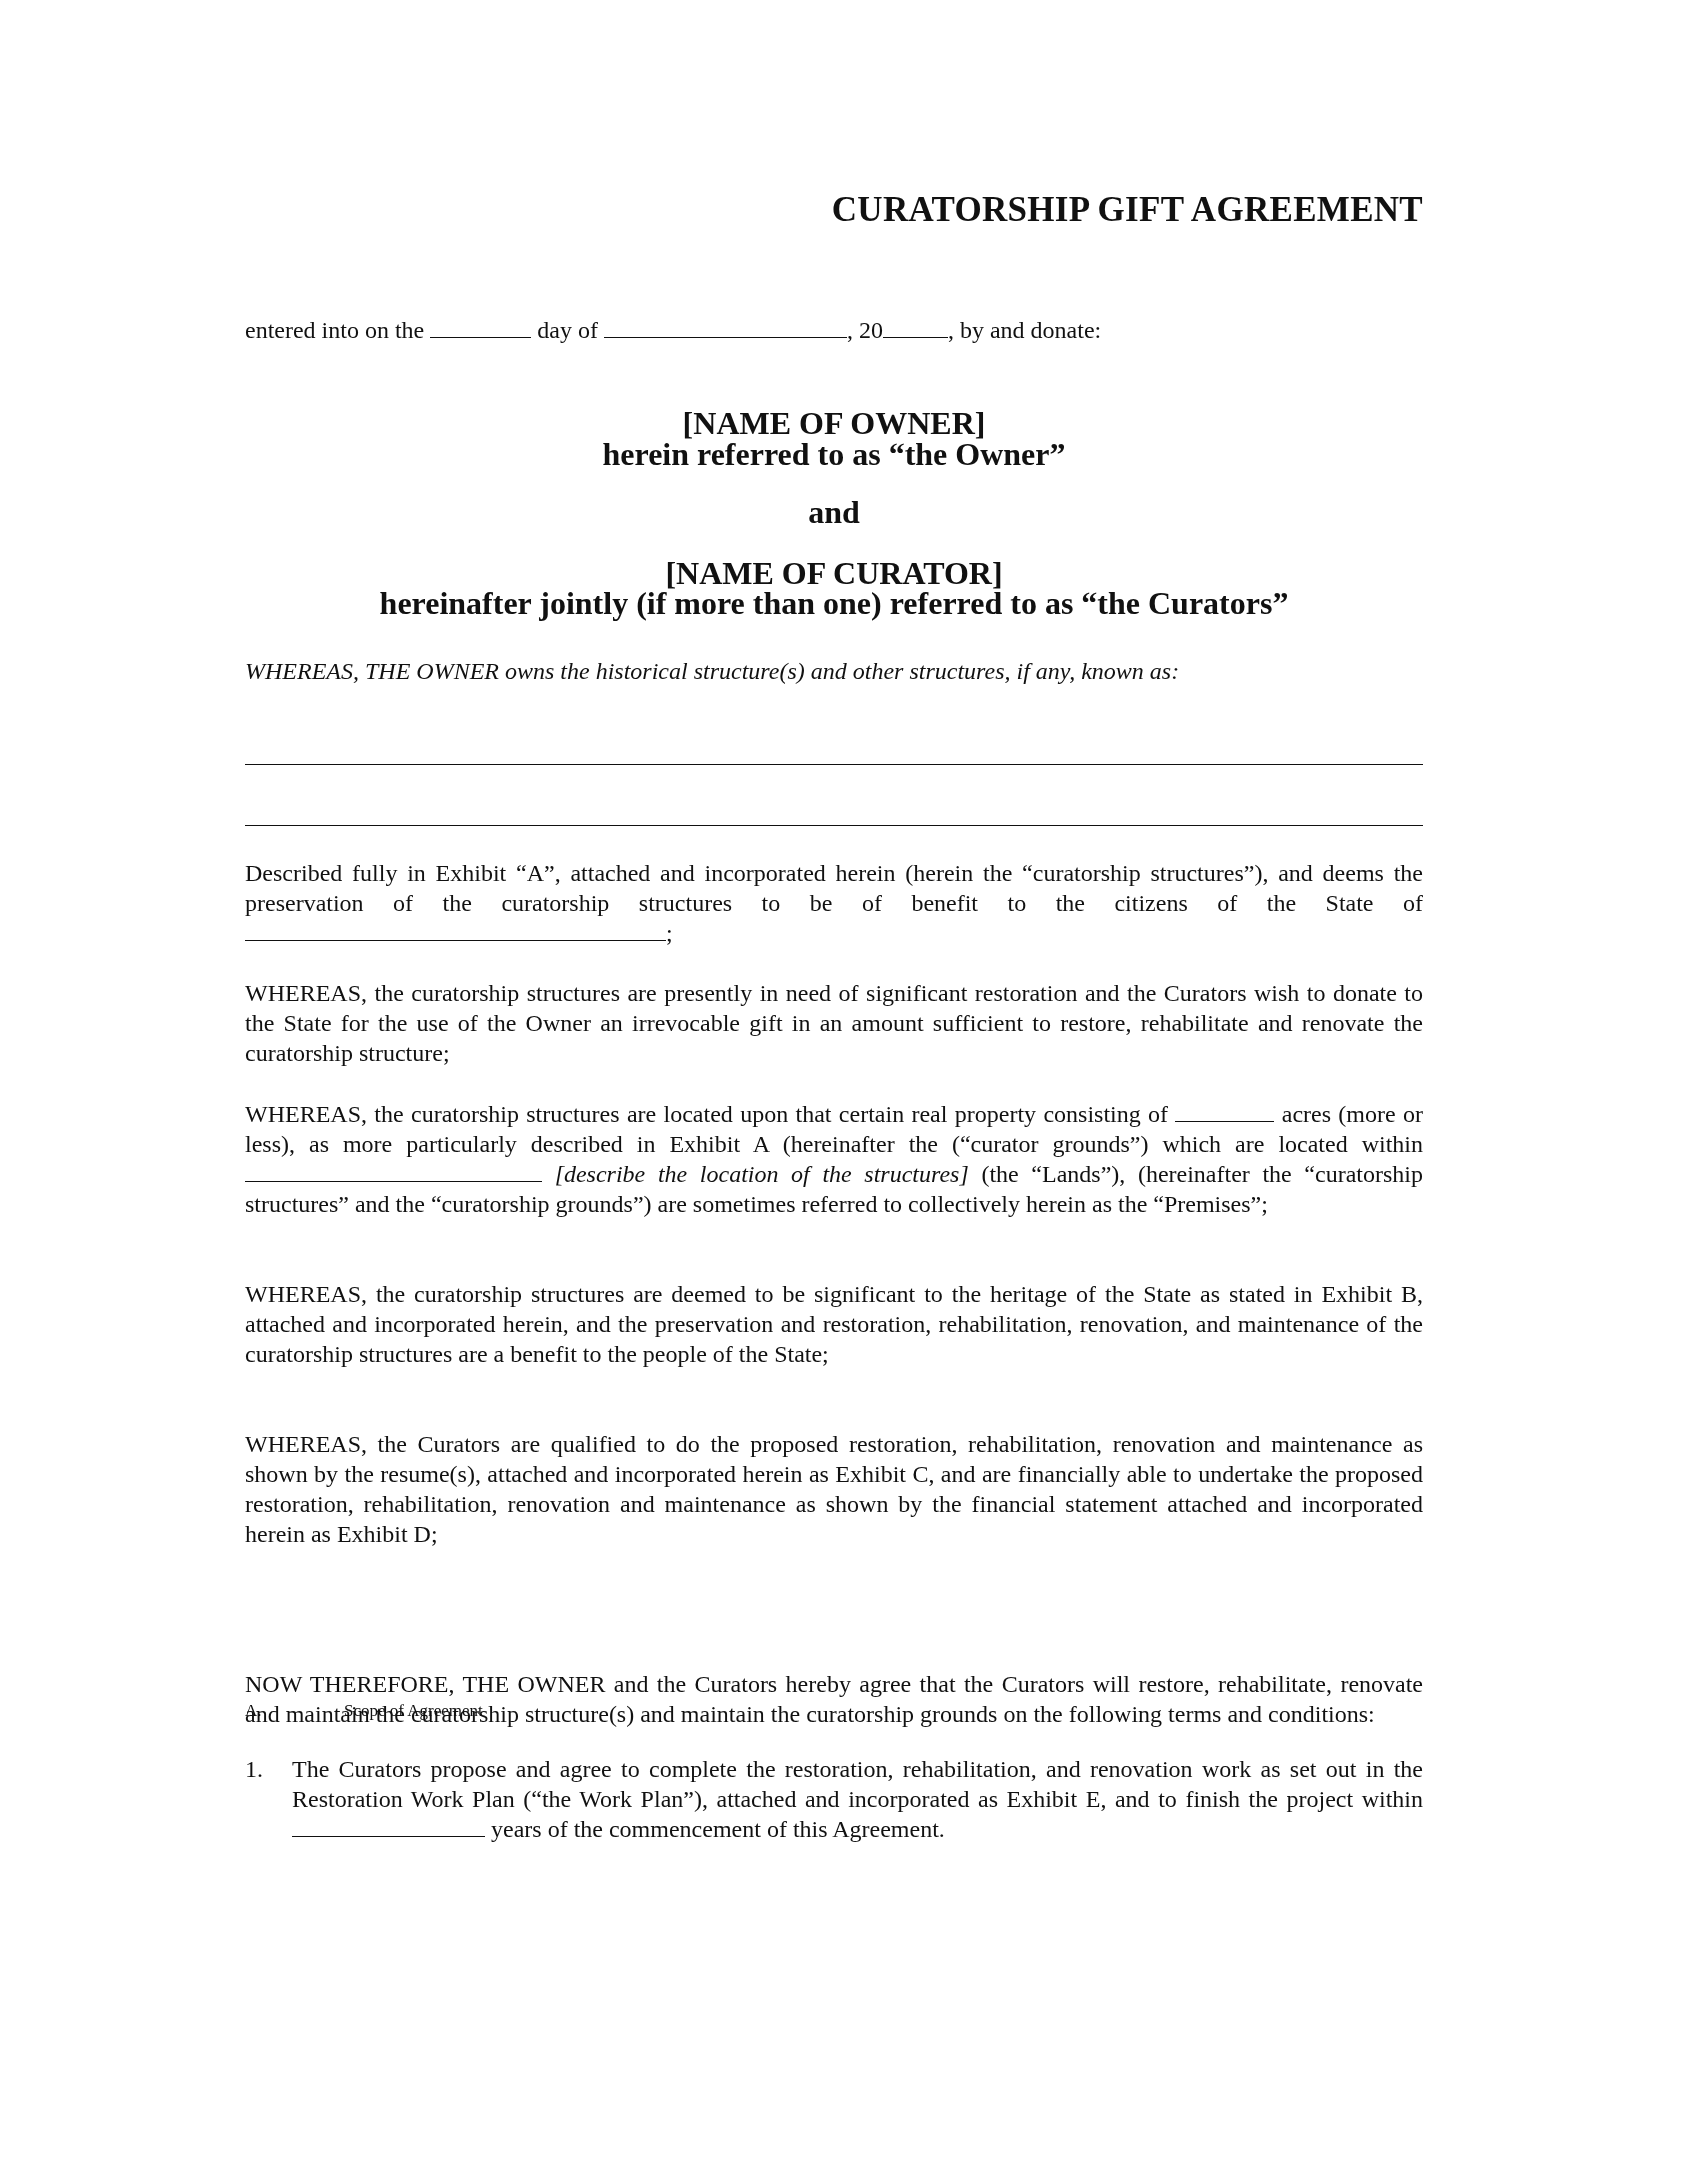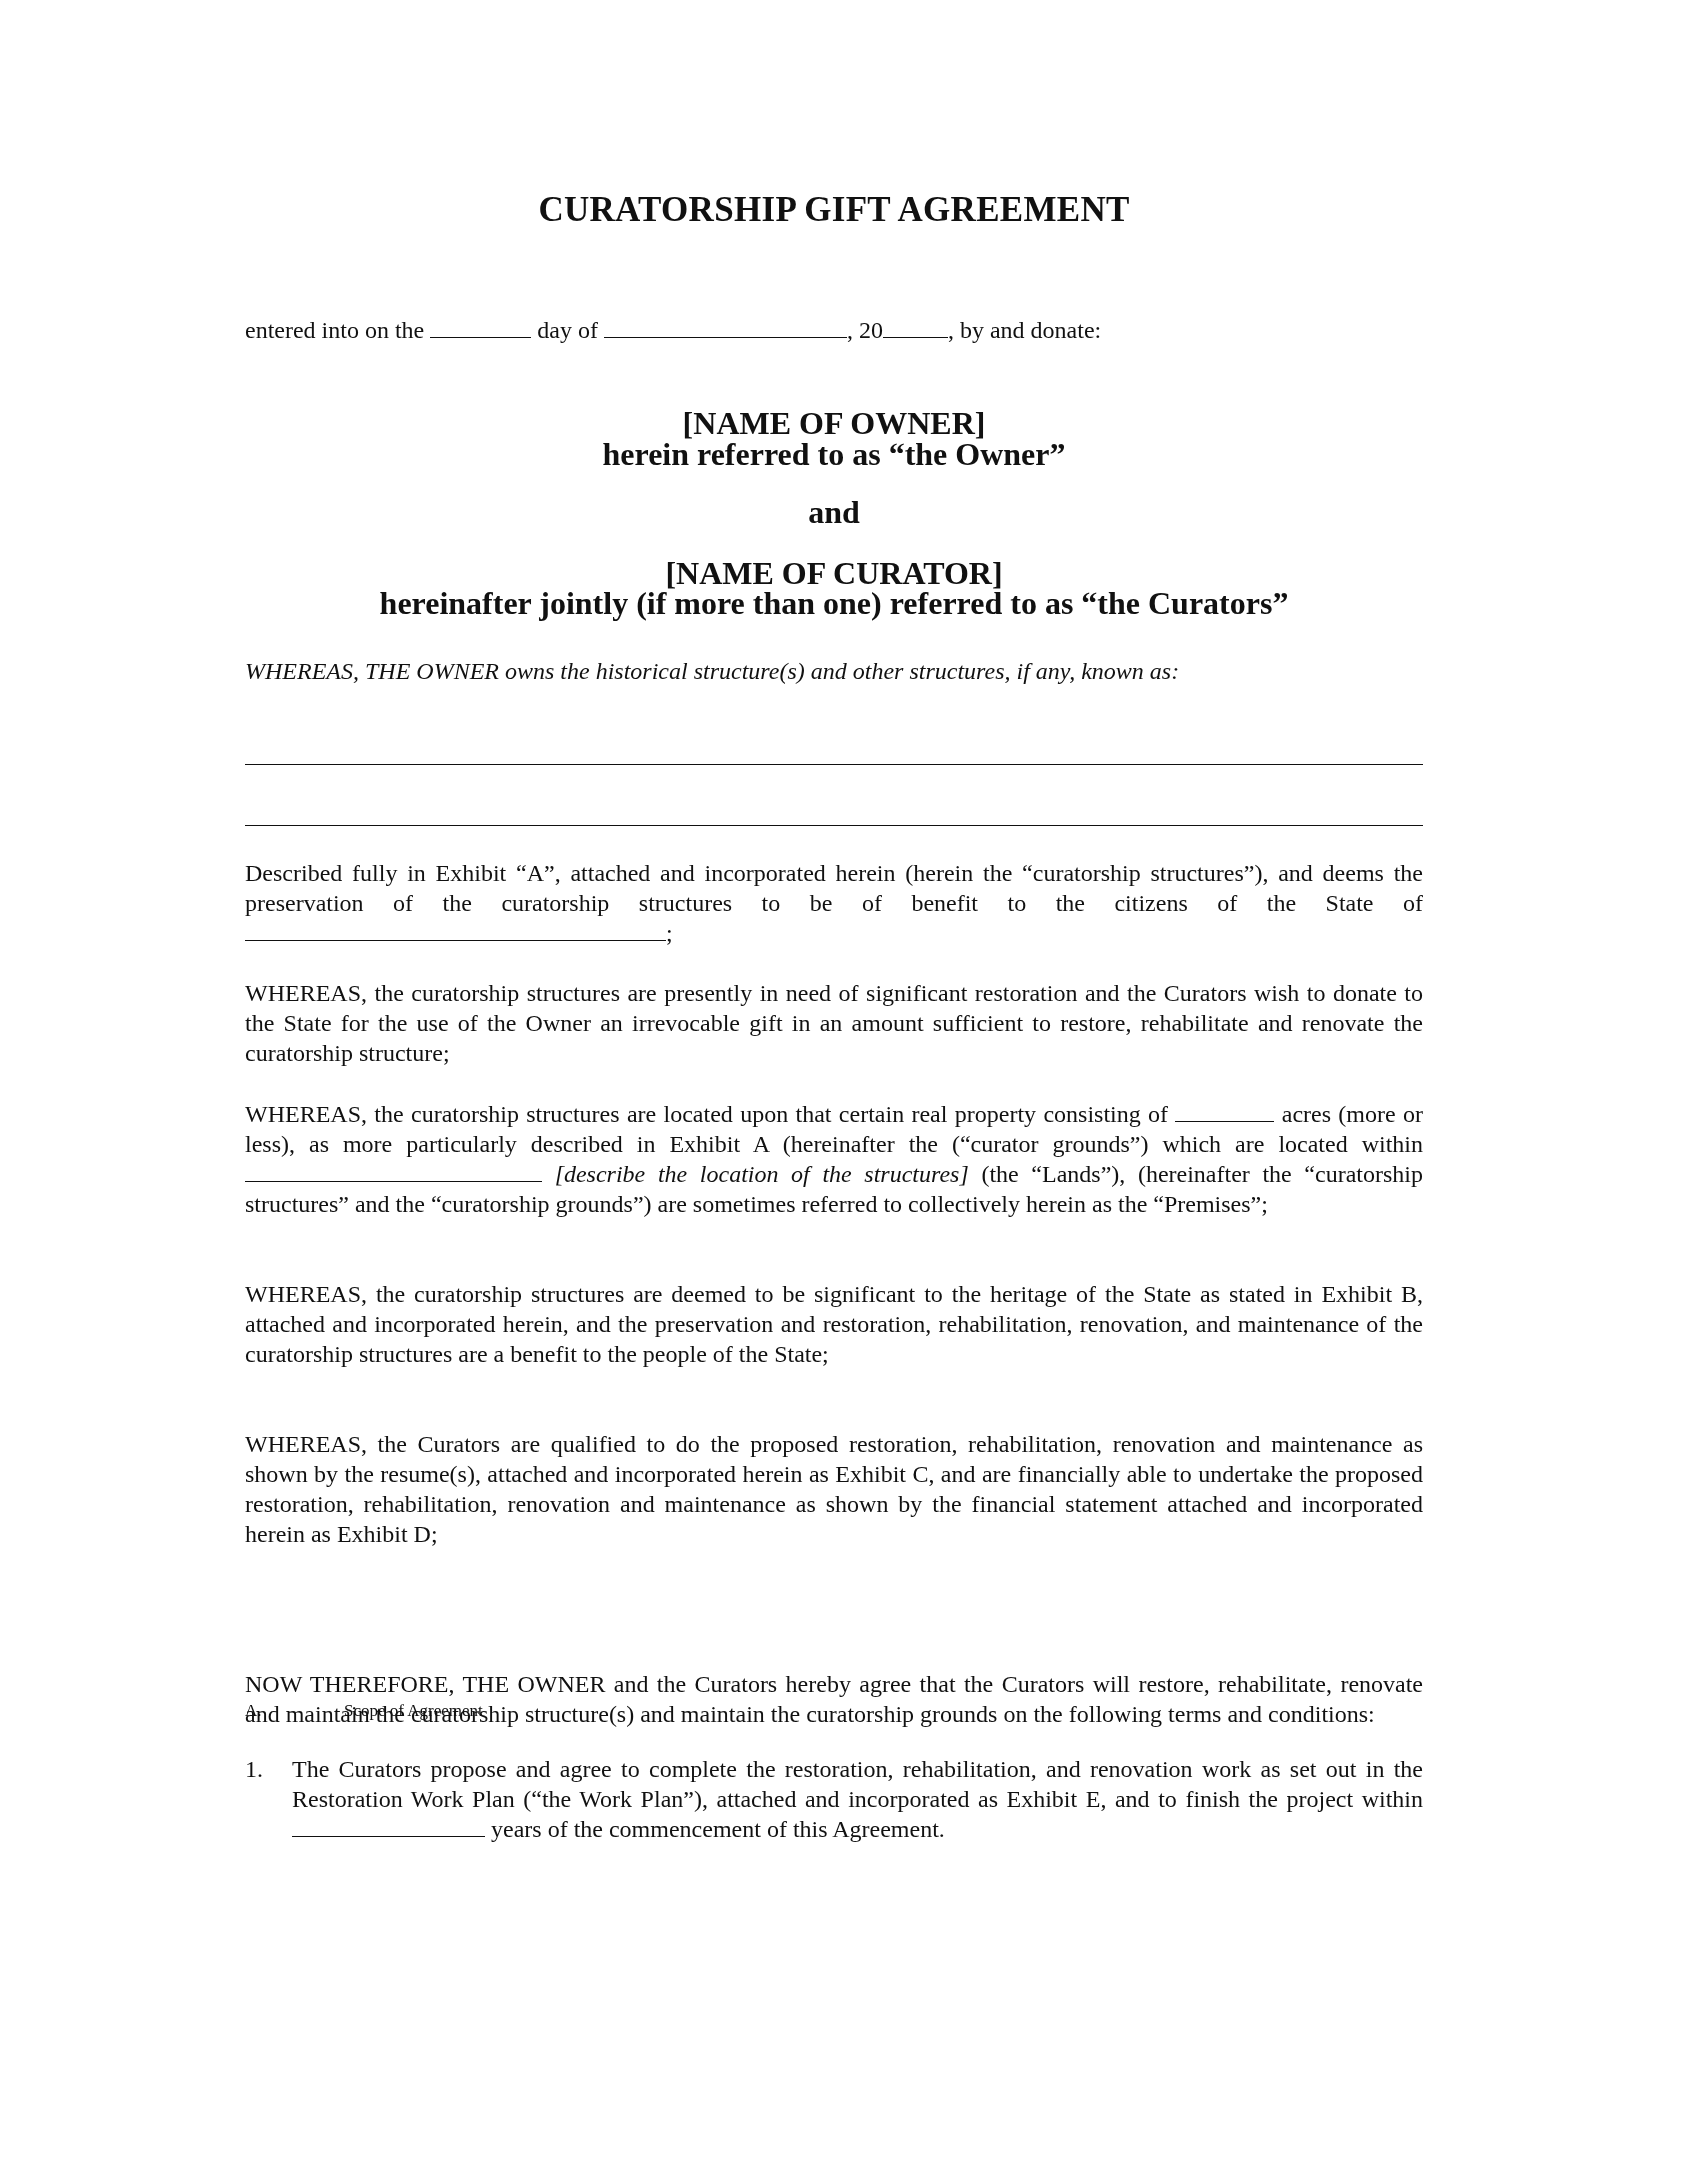--- a/index.html
+++ b/index.html
@@ -1,19 +1,19 @@
 <!DOCTYPE html>
 <html><head>
 <meta charset="utf-8">
 <style>
   html, body { margin: 0; padding: 0; background: #ffffff; }
   body { width: 1683px; height: 2178px; position: relative; overflow: hidden;
          font-family: "Liberation Serif", "DejaVu Serif", serif; color: #111; }
   .page { position: absolute; left: 245px; top: 0; width: 1178px; }
-  .title { position: absolute; left: 0; width: 1178px; top: 190px; text-align: center;
+  .title { position: absolute; left: 0; width: 1178px; top: 190px; text-align: right;
            font-weight: bold; font-size: 35px; letter-spacing: 0.3px; }
   .para { position: absolute; left: 0; width: 1178px; font-size: 24px; line-height: 30px;
           text-align: justify; text-align-last: left; }
   .center { position: absolute; left: 0; width: 1178px; text-align: center; font-size: 32px;
             line-height: 30px; font-weight: bold; }
   .blank { display: inline-block; border-bottom: 1.3px solid #111; height: 20px; vertical-align: baseline; }
   .rule { position: absolute; left: 0; width: 1178px; height: 0; border-top: 1.4px solid #111; }
   .ital { font-style: italic; }
   .heading { position: absolute; left: 0; top: 1696px; font-size: 17px; font-weight: normal; line-height: 30px; }
   .heading .num { display: inline-block; width: 99px; }

